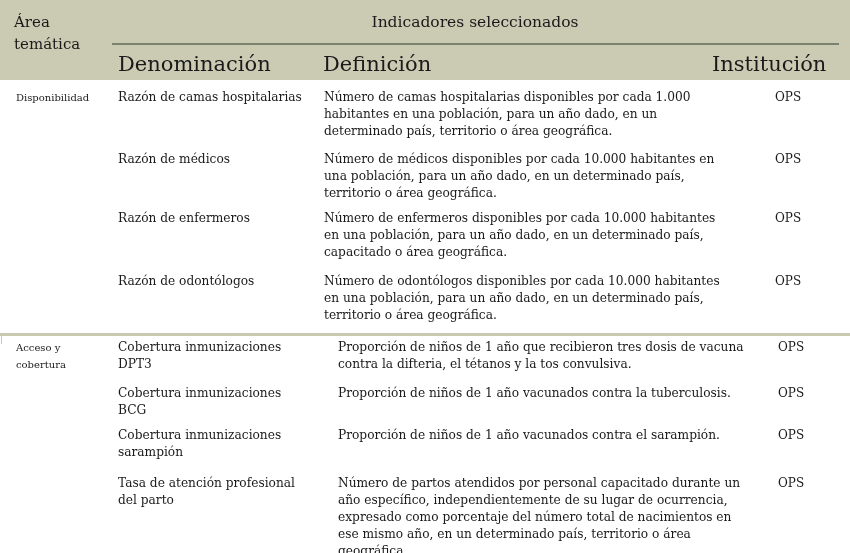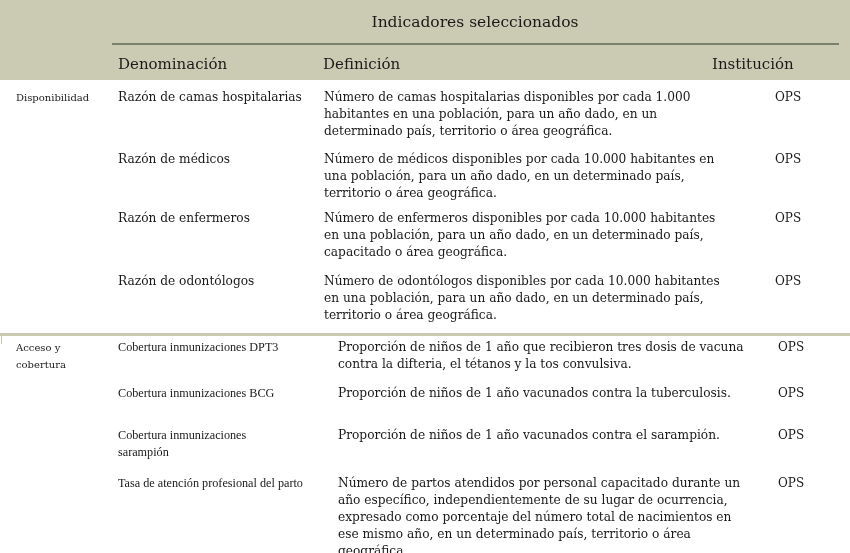--- a/index.html
+++ b/index.html
@@ -18,21 +18,21 @@
   }
   .h-group {
     position: absolute; left: 112px; top: 11px; width: 726px; text-align: center;
     font-size: 15.5px; line-height: 22px;
   }
   .h-rule {
     position: absolute; left: 112px; top: 43px; width: 727px; height: 2px;
     background: #7b816f;
   }
   .h-col {
-    position: absolute; top: 53px; font-size: 15px; line-height: 22px;
+    position: absolute; top: 53px; font-size: 21px; line-height: 22px;
   }
   .h-denom { left: 118px; }
   .h-def { left: 323px; }
   .h-inst { left: 712px; text-align: center; }
 
   .area-label {
     position: absolute; left: 16px; font-size: 10px; line-height: 17px;
     width: 95px;
   }
   .row { position: absolute; left: 0; width: 850px; }
@@ -40,37 +40,38 @@
     position: absolute; left: 118px; width: 190px;
     font-size: 12.2px; line-height: 17px;
   }
   .cell-def {
     position: absolute; left: 324px; width: 410px;
     font-size: 12.2px; line-height: 17px;
   }
   .cell-inst {
     position: absolute; left: 775px; font-size: 12px; line-height: 17px;
   }
-  .section2 .cell-name { left: 118px; font-family: Liberation Serif, serif; }
+  .section2 .cell-name { left: 118px; }
   .section2 .cell-def { left: 326px; margin-left: 12px; }
   .section2 .cell-inst { left: 778px; }
 
   .separator {
     position: absolute; left: 0; top: 333px; width: 850px; height: 3px;
     background: #c9c9b2;
   }
   .sep-tick {
     position: absolute; left: 1px; top: 336px; width: 1px; height: 8px;
     background: #c9c9b2;
   }
 </style>
 </head>
 <body>
 
 <div class="header">
+  <div class="h-area">Área temática</div>
   <div class="h-group">Indicadores seleccionados</div>
   <div class="h-rule"></div>
   <div class="h-col h-denom">Denominación</div>
   <div class="h-col h-def">Definición</div>
   <div class="h-col h-inst">Institución</div>
 </div>
 
 <div class="section1">
   <div class="area-label" style="top:89px;">Disponibilidad</div>
 

